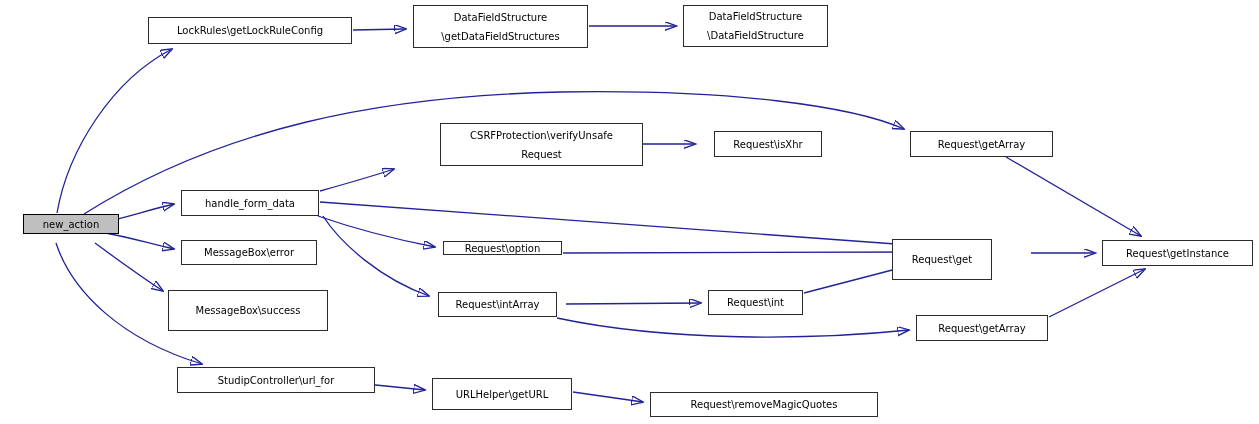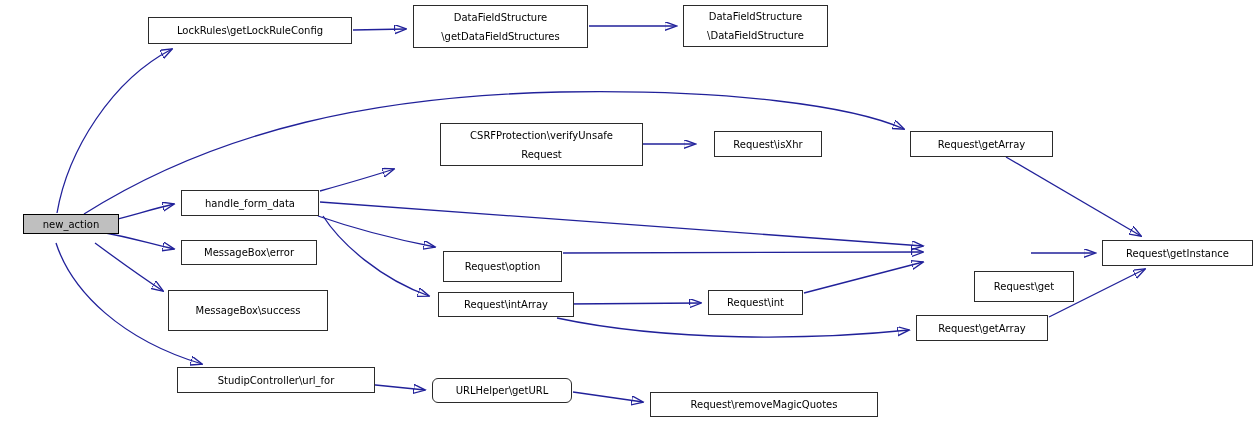--- a/index.html
+++ b/index.html
@@ -84,31 +84,31 @@
   <div class="node" style="left:702px; top:131px; width:108px; height:26px;margin-left:12px;">Request\isXhr</div>
 
   <div class="node" style="left:910px; top:131px; width:143px; height:26px;">Request\getArray</div>
 
   <div class="node" style="left:181px; top:190px; width:138px; height:26px;">handle_form_data</div>
 
   <div class="node" style="left:181px; top:240px; width:136px; height:25px;">MessageBox\error</div>
 
   <div class="node" style="left:168px; top:290px; width:160px; height:41px;">MessageBox\success</div>
 
-  <div class="node" style="left:443px; top:251px; width:119px; height:31px;">Request\option</div>
+  <div class="node" style="left:443px; top:241px; width:119px; height:14px;">Request\option</div>
 
-  <div class="node" style="left:438px; top:292px; width:136px; height:25px;">Request\intArray</div>
+  <div class="node" style="left:438px; top:292px; width:119px; height:25px;">Request\intArray</div>
 
   <div class="node" style="left:708px; top:290px; width:95px; height:25px;">Request\int</div>
 
-  <div class="node" style="left:974px; top:239px; width:100px; height:31px;margin-top:32px;">Request\get</div>
+  <div class="node" style="left:892px; top:239px; width:100px; height:41px;">Request\get</div>
 
   <div class="node" style="left:916px; top:315px; width:132px; height:26px;">Request\getArray</div>
 
   <div class="node" style="left:1102px; top:240px; width:151px; height:26px;">Request\getInstance</div>
 
   <div class="node" style="left:165px; top:367px; width:198px; height:26px;margin-left:12px;">StudipController\url_for</div>
 
-  <div class="node" style="left:432px; top:378px; width:140px; height:25px;border-radius:6px;">URLHelper\getURL</div>
+  <div class="node" style="left:432px; top:378px; width:140px; height:32px;">URLHelper\getURL</div>
 
   <div class="node" style="left:650px; top:392px; width:228px; height:25px;">Request\removeMagicQuotes</div>
 
 </div>
 
 </body></html>

